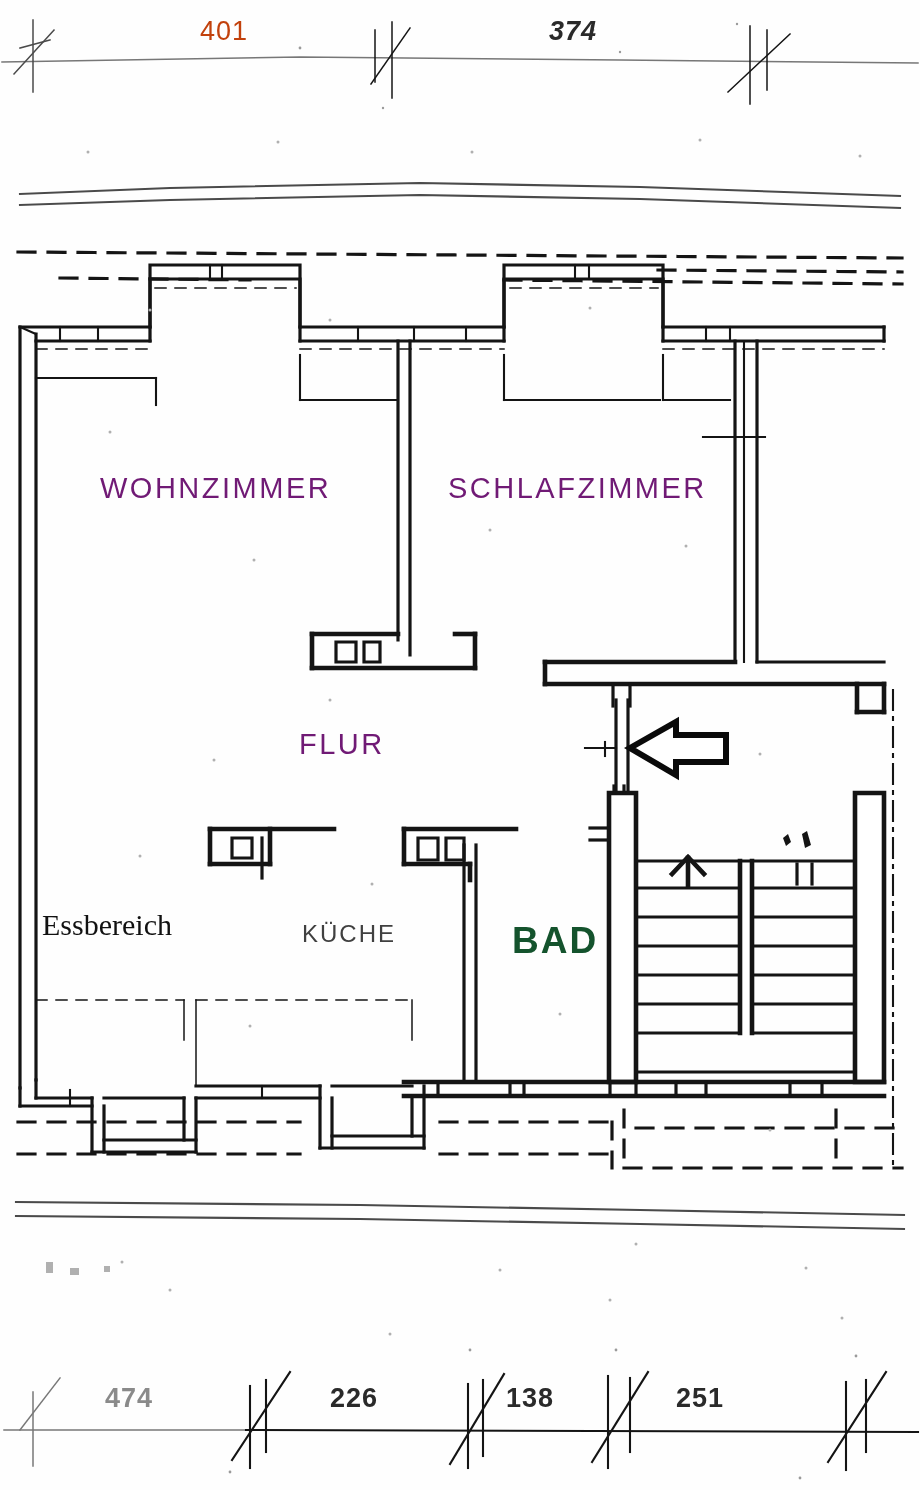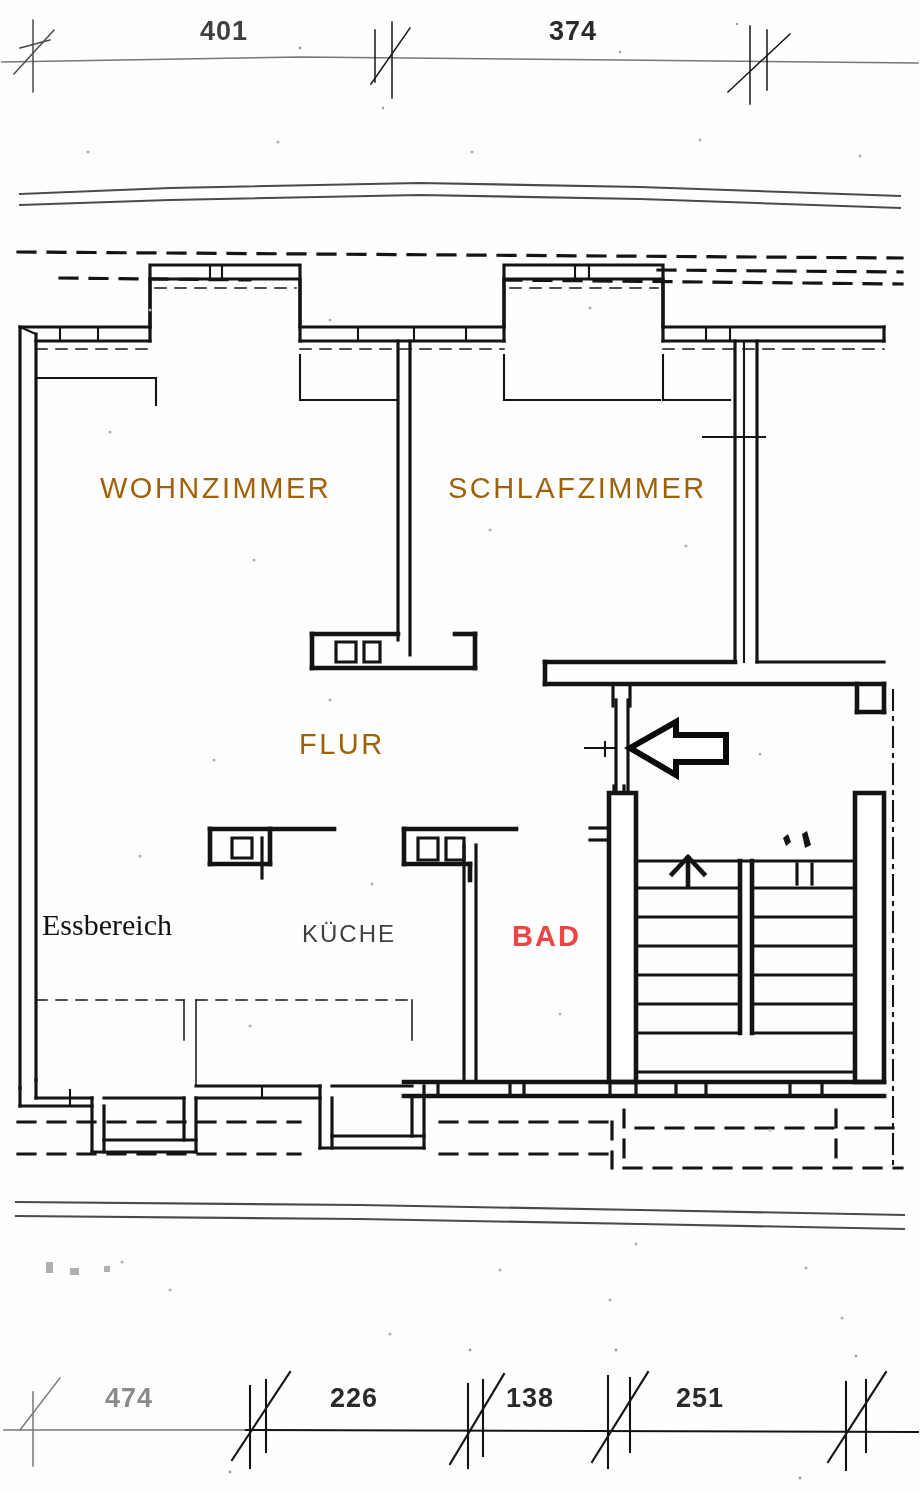--- a/index.html
+++ b/index.html
@@ -2,33 +2,33 @@
 <html><head>
 <meta charset="utf-8">
 <style>
   html,body{margin:0;padding:0;background:#fff;}
   body{width:920px;height:1490px;overflow:hidden;
        font-family:"Liberation Sans", sans-serif;}
   #plan{position:relative;width:920px;height:1490px;background:#fefefe;}
   #plan svg{position:absolute;left:0;top:0;}
   .lbl{position:absolute;white-space:nowrap;color:#111;}
   .room-lbl{font-family:"Liberation Sans", sans-serif;font-weight:400;
-            font-size:29px;letter-spacing:2.5px;color:#a16207;}
+            font-size:29px;letter-spacing:2.5px;color:#701a75;}
   .room-lbl-sm{font-family:"Liberation Sans", sans-serif;font-weight:400;
             font-size:24px;letter-spacing:2px;color:#404040;}
   .ess-lbl{font-family:Liberation Serif, serif;font-weight:400;
            font-size:30px;letter-spacing:0px;color:#111;}
   .bad-lbl{font-family:"Liberation Sans", sans-serif;font-weight:700;
-           font-size:29px;letter-spacing:2px;color:#ef4444;}
+           font-size:37px;letter-spacing:2px;color:#14532d;}
   .dim-lbl{font-family:"Liberation Sans", sans-serif;font-weight:700;
            font-size:27px;letter-spacing:1px;color:#2a2a2a;}
   .dim-lbl-light{font-family:"Liberation Sans", sans-serif;font-weight:700;
            font-size:27px;letter-spacing:1px;color:#8a8a8a;}
-  .dim-lbl-mid{font-family:"Liberation Sans", sans-serif;font-weight:700;
-           font-size:27px;letter-spacing:1px;color:#404040;}
+  .dim-lbl-mid{font-family:"Liberation Sans", sans-serif;font-weight:400;
+           font-size:27px;letter-spacing:1px;color:#c2410c;}
 </style>
 </head>
 <body>
 
 <div id="plan">
 
   <svg width="920" height="1490" viewBox="0 0 920 1490">
     <defs>
       <style>
         .w  { stroke:#141414; fill:none; stroke-linecap:square; }
@@ -408,20 +408,20 @@
 
   <div class="lbl room-lbl" style="left:299px;top:728px;text-align:right;">FLUR</div>
 
   <div class="lbl ess-lbl" style="left:42px;top:908px;">Essbereich</div>
 
   <div class="lbl room-lbl-sm" style="left:302px;top:920px;">KÜCHE</div>
 
   <div class="lbl bad-lbl" style="left:512px;top:920px;">BAD</div>
 
   <div class="lbl dim-lbl-mid" style="left:200px;top:16px;">401</div>
-  <div class="lbl dim-lbl" style="left:549px;top:16px;">374</div>
+  <div class="lbl dim-lbl" style="left:549px;top:16px;font-style:italic;">374</div>
 
   <div class="lbl dim-lbl-light" style="left:105px;top:1383px;">474</div>
   <div class="lbl dim-lbl" style="left:330px;top:1383px;">226</div>
   <div class="lbl dim-lbl" style="left:506px;top:1383px;">138</div>
   <div class="lbl dim-lbl" style="left:676px;top:1383px;">251</div>
 
 </div>
 
 </body></html>

